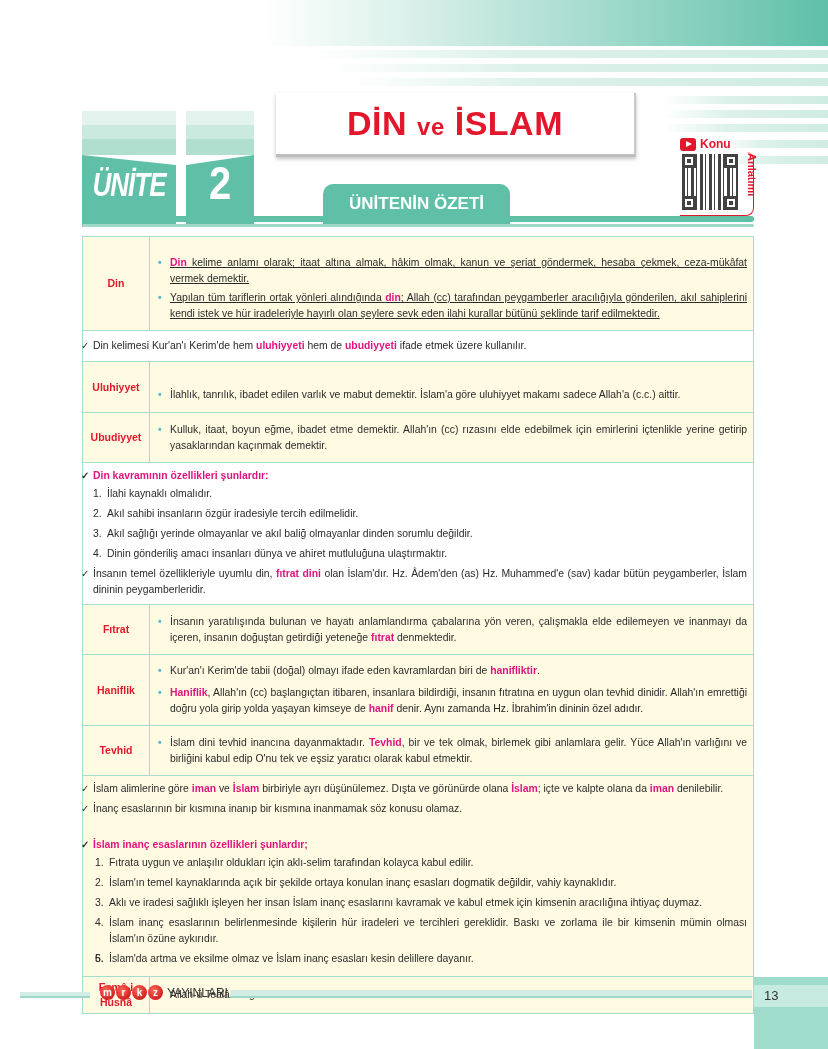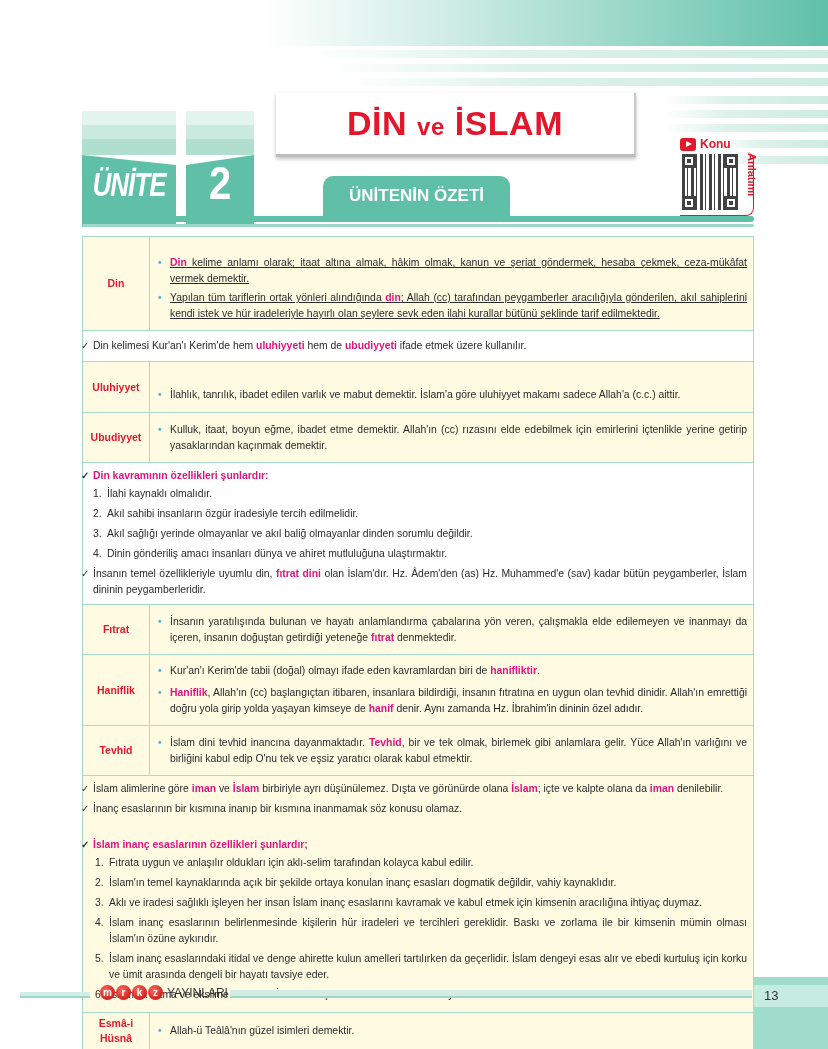--- a/index.html
+++ b/index.html
@@ -35,21 +35,21 @@
   .title-box {
     position: absolute; left: 276px; top: 93px; width: 360px; height: 64px; background: #ffffff;
     border-right: 2px solid #c9c9c9; border-bottom: 3px solid #bdbdbd;
     box-shadow: 0 2px 4px rgba(0,0,0,0.25);
     display: flex; align-items: center; justify-content: center;
   }
   .title-text { color: #e3172b; font-weight: bold; font-size: 34px; letter-spacing: 0.5px; }
   .title-text .small { font-size: 24px; }
 
   .summary-tab {
-    position: absolute; left: 323px; top: 176px; width: 187px; height: 40px;
+    position: absolute; left: 323px; top: 184px; width: 187px; height: 40px;
     background: #5fbfa7; border-radius: 10px 10px 0 0;
     display: flex; align-items: center; justify-content: center;
     color: #ffffff; font-weight: bold; font-size: 17px;
   }
   .rule-top { position: absolute; left: 82px; top: 216px; width: 672px; height: 6px; background: #5fbfa7; border-radius: 3px; }
   .rule-top2 { position: absolute; left: 82px; top: 224px; width: 672px; height: 3px; background: #9ed8c8; border-radius: 2px; }
 
   .qr-wrap { position: absolute; left: 680px; top: 137px; width: 78px; height: 80px; }
   .qr-konu { position: absolute; left: 0; top: 0; display: flex; align-items: center; gap: 4px; }
   .yt-icon { width: 16px; height: 13px; background: #e3172b; border-radius: 3px; position: relative; }
@@ -218,21 +218,21 @@
 
   <div class="row note" style="display:block;">
     <p class="check" style="margin-bottom:4px;"><span>İslam alimlerine göre </span><span class="hl">iman</span><span> ve </span><span class="hl">İslam</span><span> birbiriyle ayrı düşünülemez. Dışta ve görünürde olana </span><span class="hl">İslam</span><span>; içte ve kalpte olana da </span><span class="hl">iman</span><span> denilebilir.</span></p>
     <p class="check" style="margin-bottom:20px;">İnanç esaslarının bir kısmına inanıp bir kısmına inanmamak söz konusu olamaz.</p>
     <p class="check heading">İslam inanç esaslarının özellikleri şunlardır;</p>
     <div class="numbered indent2">
       <p class="item"><span class="n">1.</span><span>Fıtrata uygun ve anlaşılır oldukları için aklı-selim tarafından kolayca kabul edilir.</span></p>
       <p class="item"><span class="n">2.</span><span>İslam'ın temel kaynaklarında açık bir şekilde ortaya konulan inanç esasları dogmatik değildir, vahiy kaynaklıdır.</span></p>
       <p class="item"><span class="n">3.</span><span>Aklı ve iradesi sağlıklı işleyen her insan İslam inanç esaslarını kavramak ve kabul etmek için kimsenin aracılığına ihtiyaç duymaz.</span></p>
       <p class="item"><span class="n">4.</span><span>İslam inanç esaslarının belirlenmesinde kişilerin hür iradeleri ve tercihleri gereklidir. Baskı ve zorlama ile bir kimsenin mümin olması İslam'ın özüne aykırıdır.</span></p>
-      <p class="item"><span class="n">5.</span><span>İslam inanç esaslarındaki itidal ve denge ahirette kulun amelleri tartılırken da geçerlidir. İslam dengeyi esas alır ve ebedi kurtuluş için korku ve ümit arasında dengeli bir hayatı tavsiye eder.</span></p>
+      <p class="item"><span class="n">5.</span></p>
       <p class="item" style="margin-bottom:0;"><span class="n">6.</span><span>İslam'da artma ve eksilme olmaz ve İslam inanç esasları kesin delillere dayanır.</span></p>
     </div>
   </div>
 
   <div class="row" style="min-height:36px;">
     <div class="term" style="flex-direction:column;">
       <span>Esmâ-i</span>
       <span>Hüsnâ</span>
     </div>
     <div class="def" style="display:flex;align-items:center;">

